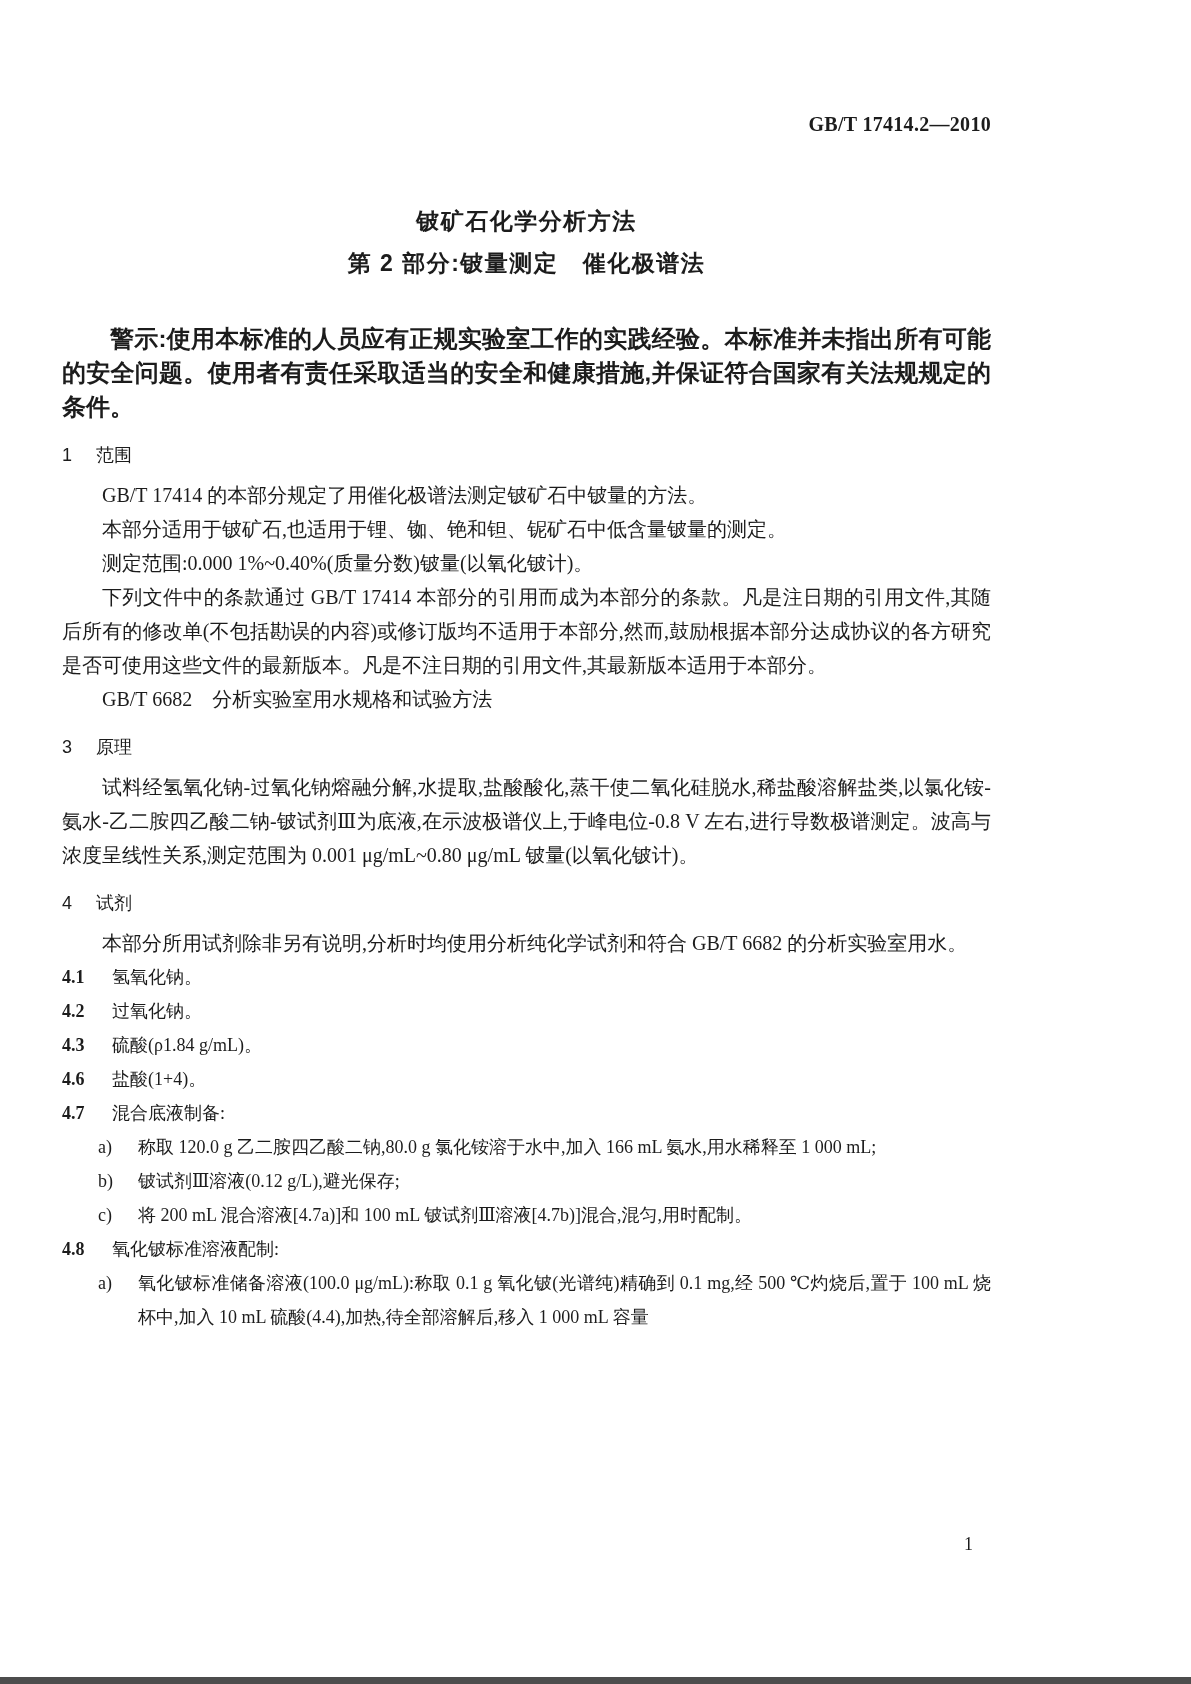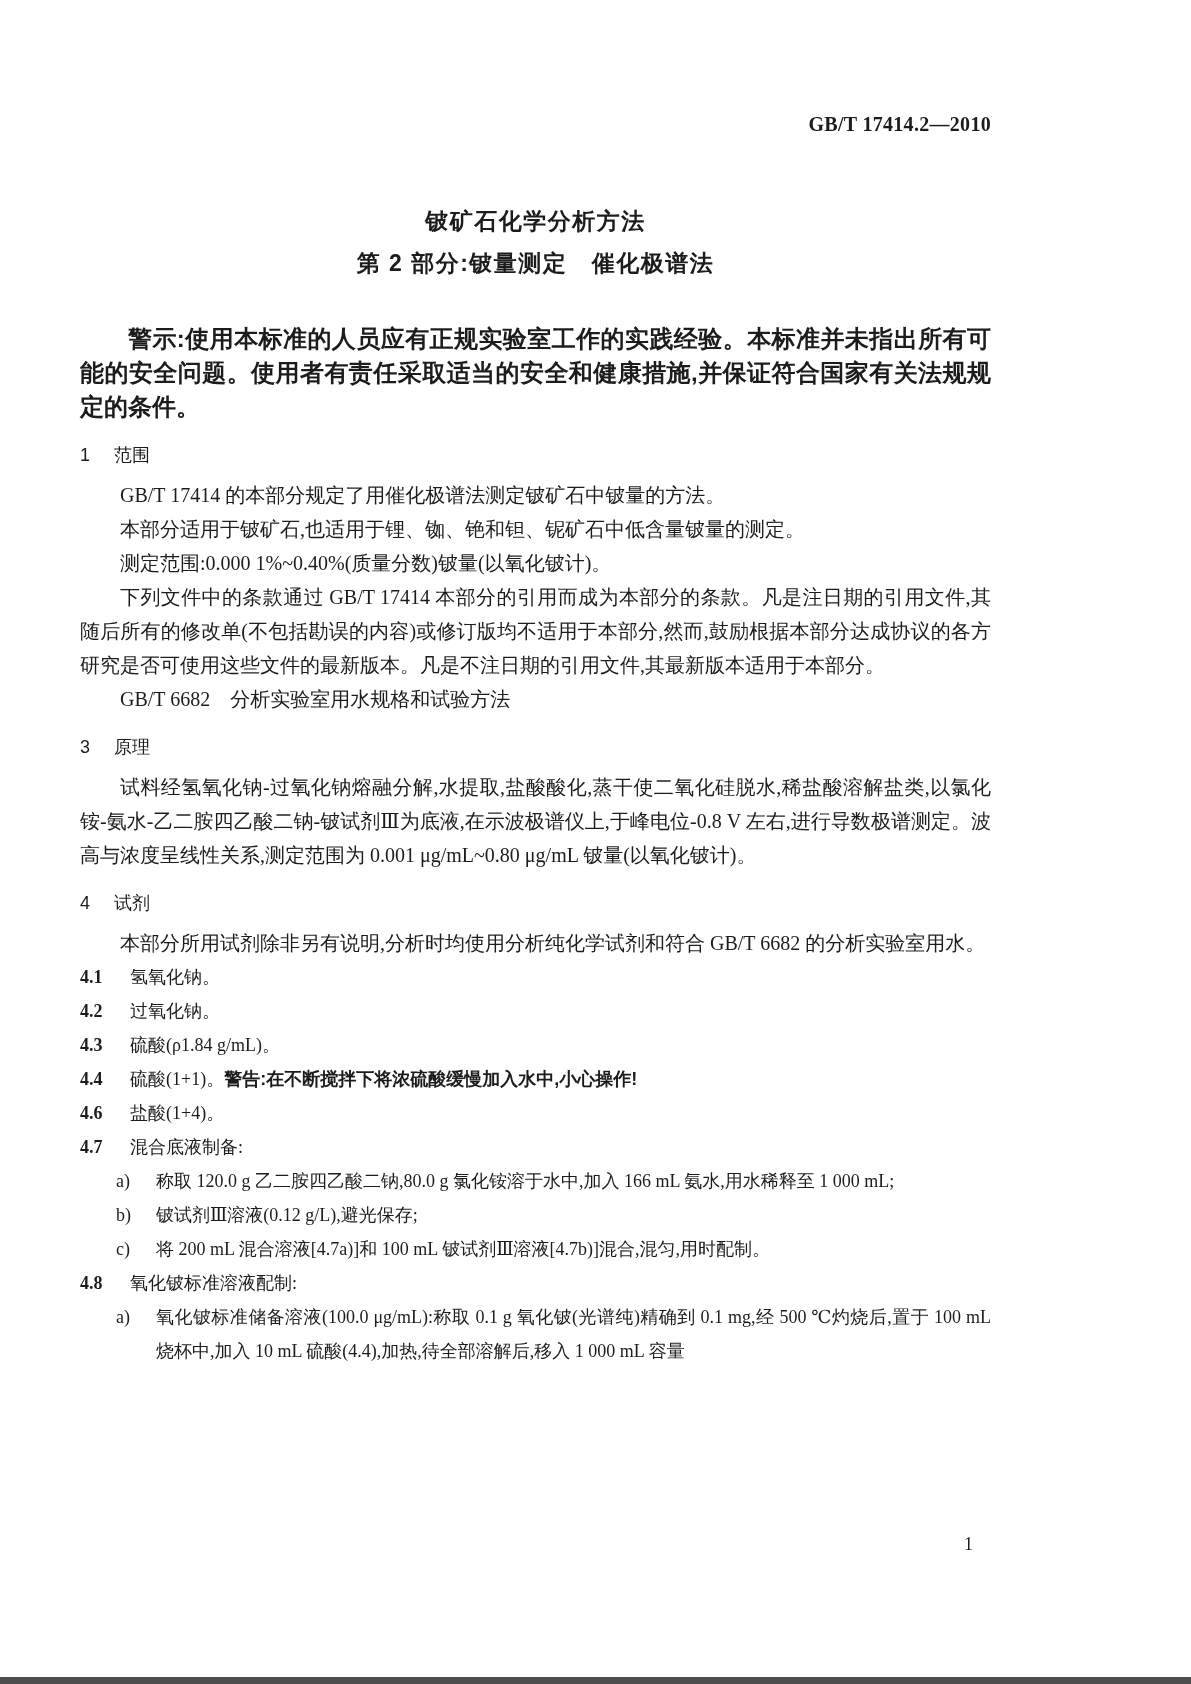--- a/index.html
+++ b/index.html
@@ -6,21 +6,21 @@
   body {
     width: 1191px; height: 1684px;
     background: #ffffff;
     position: relative;
     overflow: hidden;
     font-family: "Liberation Serif", "DejaVu Serif", serif;
     color: #1c1c1c;
   }
   .page {
     position: absolute; inset: 0;
-    padding: 112px 200px 0 80px;
+    padding: 112px 200px 0 62px;
     box-sizing: border-box;
   }
   .doc-number {
     text-align: right;
     font-family: "Liberation Serif", "DejaVu Serif", serif;
     font-weight: 700;
     font-size: 20px;
     line-height: 24px;
     letter-spacing: 0.3px;
   }
@@ -124,24 +124,20 @@
   </div>
   <div class="item">
     <span class="item-num">4.2</span>
     <span class="item-text">过氧化钠。</span>
   </div>
   <div class="item">
     <span class="item-num">4.3</span>
     <span class="item-text">硫酸(ρ1.84 g/mL)。</span>
   </div>
   <div class="item">
-    <span class="item-num">4.4</span>
-    <span class="item-text"><span>硫酸(1+1)。</span><span class="bold-strong">警告:在不断搅拌下将浓硫酸缓慢加入水中,小心操作!</span></span>
-  </div>
-  <div class="item">
     <span class="item-num">4.6</span>
     <span class="item-text">盐酸(1+4)。</span>
   </div>
   <div class="item">
     <span class="item-num">4.7</span>
     <span class="item-text">混合底液制备:</span>
   </div>
   <div class="sub-item">
     <span class="sub-label">a)</span>
     <span class="sub-text">称取 120.0 g 乙二胺四乙酸二钠,80.0 g 氯化铵溶于水中,加入 166 mL 氨水,用水稀释至 1 000 mL;</span>

